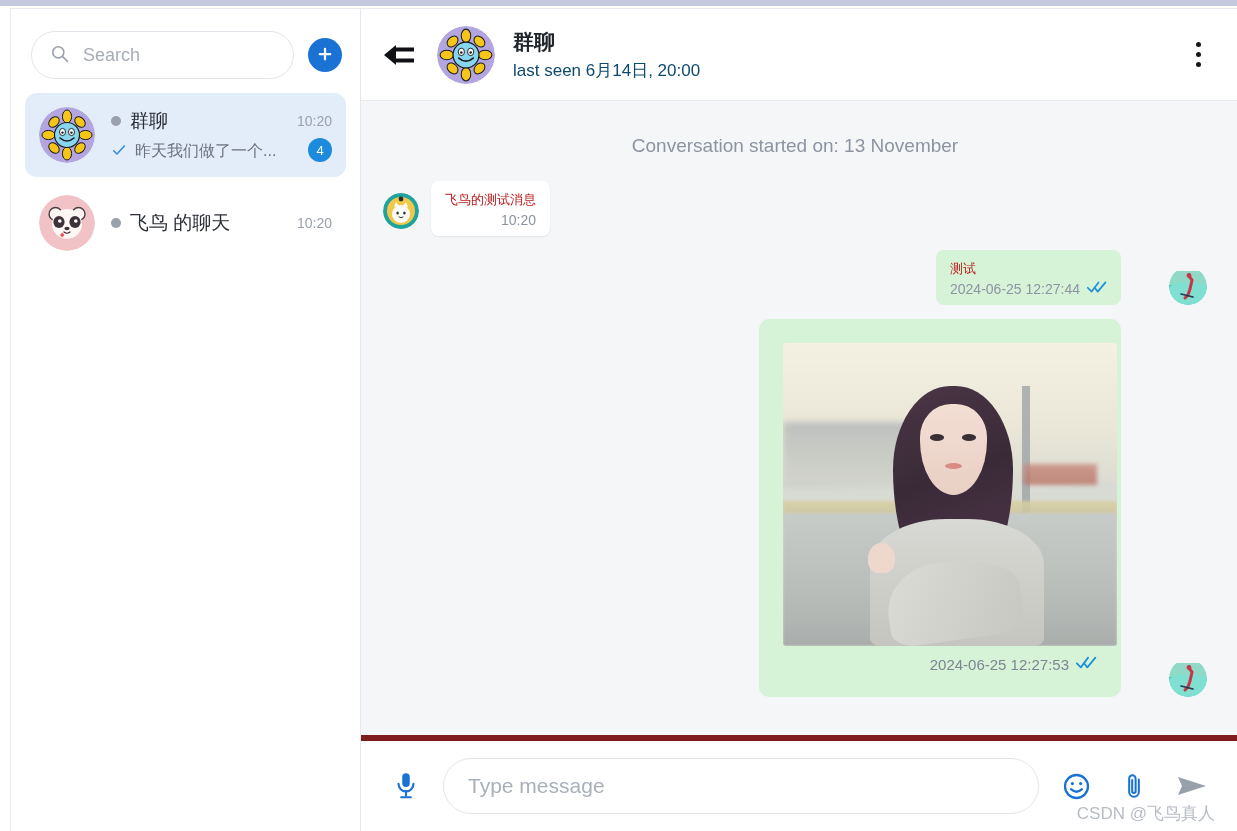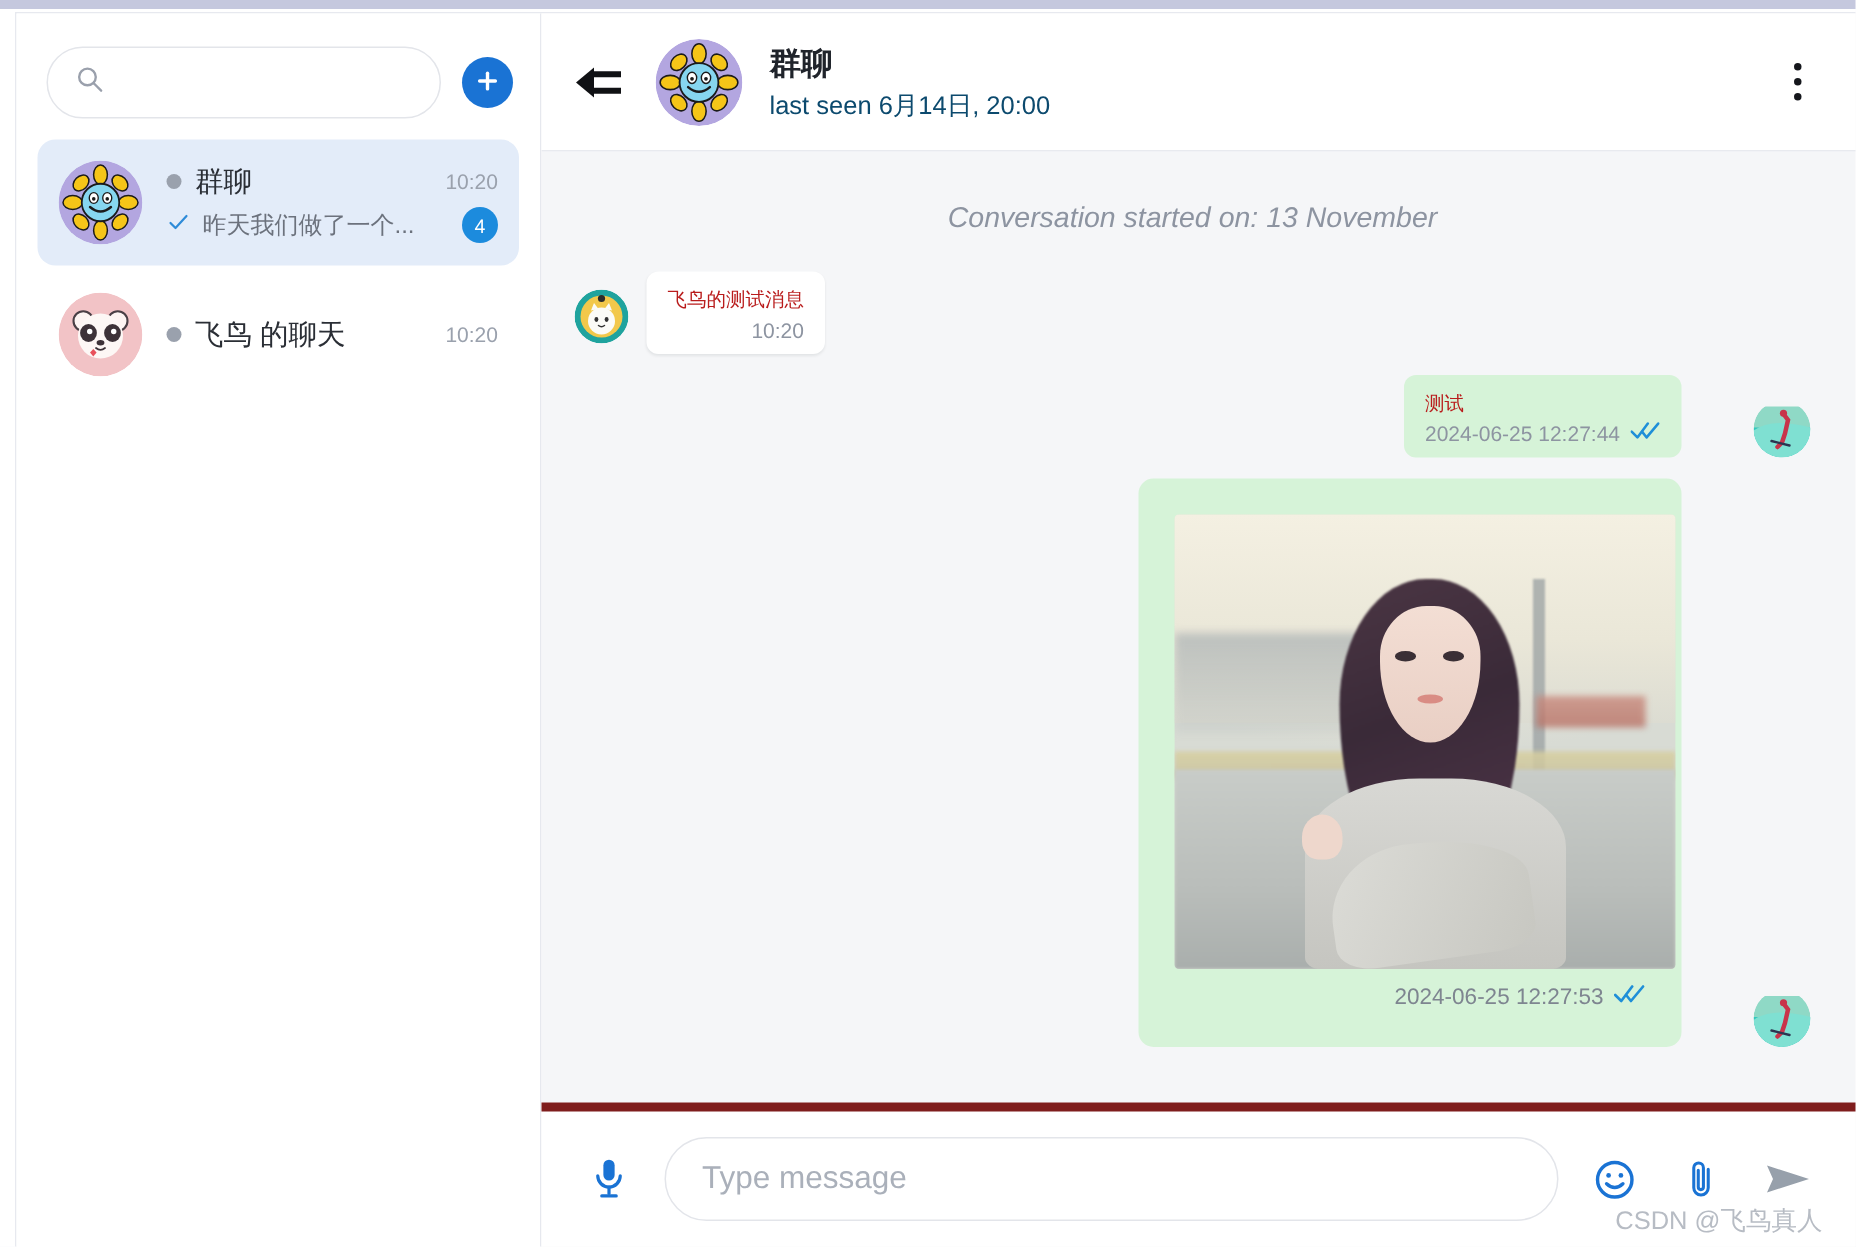--- a/index.html
+++ b/index.html
@@ -78,21 +78,21 @@
     width: 10px; height: 10px; border-radius: 50%;
     background: #9aa1ad; flex: 0 0 auto;
   }
   .chat-name {
     font-size: 19px; color: #2a2e35;
     white-space: nowrap; overflow: hidden; text-overflow: ellipsis;
     flex: 1;
   }
   .chat-time { font-size: 14px; color: #9aa1ad; flex: 0 0 auto; }
   .chat-line2 {
-    display: flex; align-items: center; gap: 8px; margin-top: 4px;
+    display: flex; align-items: flex-end; gap: 8px; margin-top: 4px;
   }
   .tick { color: #2e8bd8; flex: 0 0 auto; }
   .chat-preview {
     font-size: 16px; color: #6c727d; flex: 1;
     white-space: nowrap; overflow: hidden; text-overflow: ellipsis;
   }
   .badge {
     min-width: 24px; height: 24px; padding: 0 7px;
     border-radius: 12px; background: #1c8bdd; color: #fff;
     font-size: 13px; display: flex; align-items: center; justify-content: center;
@@ -123,21 +123,21 @@
     width: 34px; height: 40px; display: flex; flex-direction: column;
     align-items: center; justify-content: center; gap: 5px; cursor: pointer;
   }
   .menu-btn i { width: 5px; height: 5px; border-radius: 50%; background: #15171c; display: block; }
 
   .messages {
     flex: 1; overflow: hidden; position: relative;
     padding: 22px 30px 10px 22px;
   }
   .conv-start {
-    text-align: center; font-style: italic;
+    text-align: center; 
     color: #8d94a1; font-size: 19px; margin: 12px 0 24px 0;
   }
   .msg-row { display: flex; align-items: flex-start; margin-bottom: 14px; gap: 12px; }
   .msg-row.out { justify-content: flex-end; align-items: flex-end; gap: 48px; }
   .avatar-sm { width: 36px; height: 36px; border-radius: 50%; flex: 0 0 auto; overflow: hidden; position: relative; margin-top: 12px;}
   .avatar-sm.out { width: 38px; height: 38px; margin-top: 0; margin-bottom: 0; }
 
   .bubble-in {
     background: #ffffff; border-radius: 8px;
     padding: 10px 14px 8px 14px;
@@ -272,20 +272,21 @@
   <div class="sidebar">
 
     <div class="search-row">
       <div class="search-box">
         <span class="search-icon">
           <svg width="19" height="19" viewBox="0 0 24 24" fill="none" stroke="#9aa0ac" stroke-width="2">
             <circle cx="10.5" cy="10.5" r="7"></circle>
             <line x1="16" y1="16" x2="22" y2="22" stroke-linecap="round"></line>
           </svg>
         </span>
+        <input class="search-input" type="text" placeholder="Search" style="">
       </div>
       <button class="add-btn">
         <span>
           <svg width="18" height="18" viewBox="0 0 24 24" stroke="#ffffff" stroke-width="3" stroke-linecap="round">
             <line x1="12" y1="5" x2="12" y2="19"></line>
             <line x1="5" y1="12" x2="19" y2="12"></line>
           </svg>
         </span>
       </button>
     </div>

